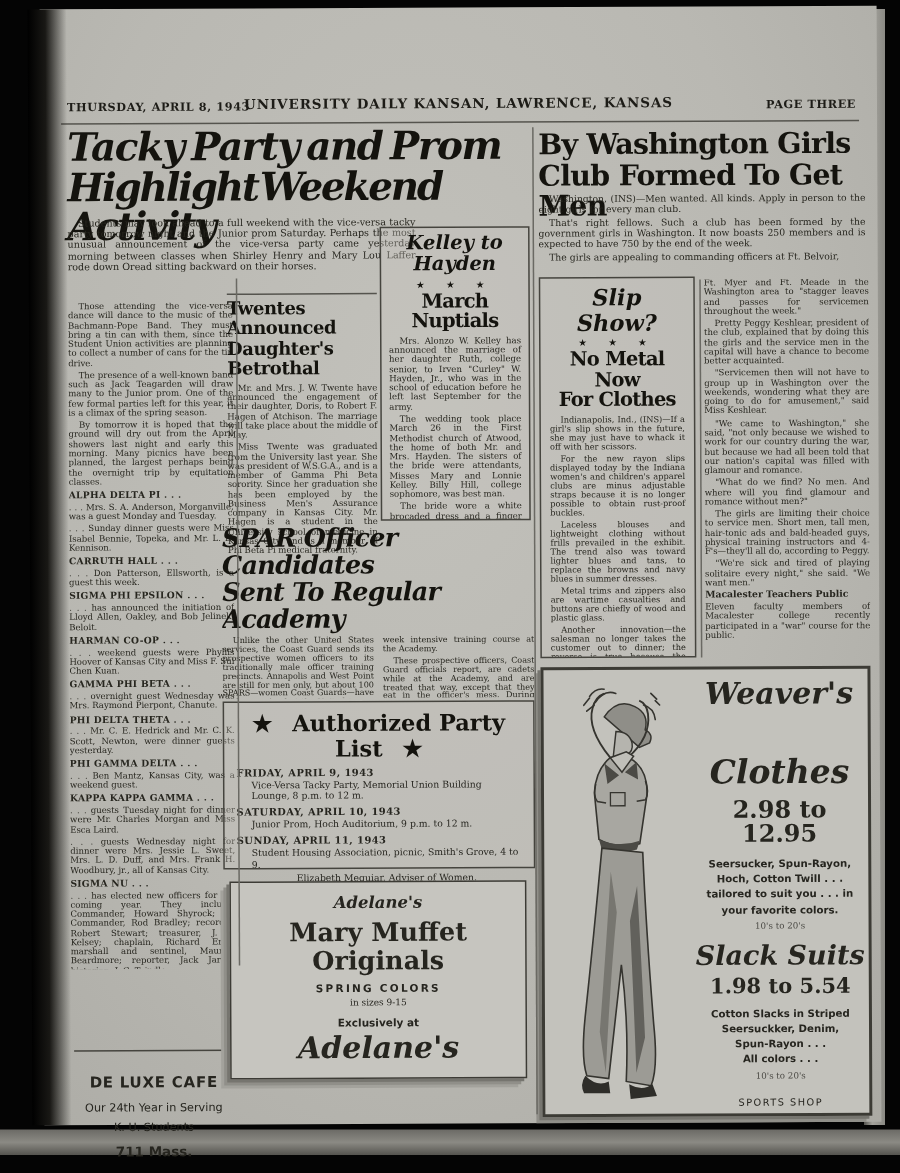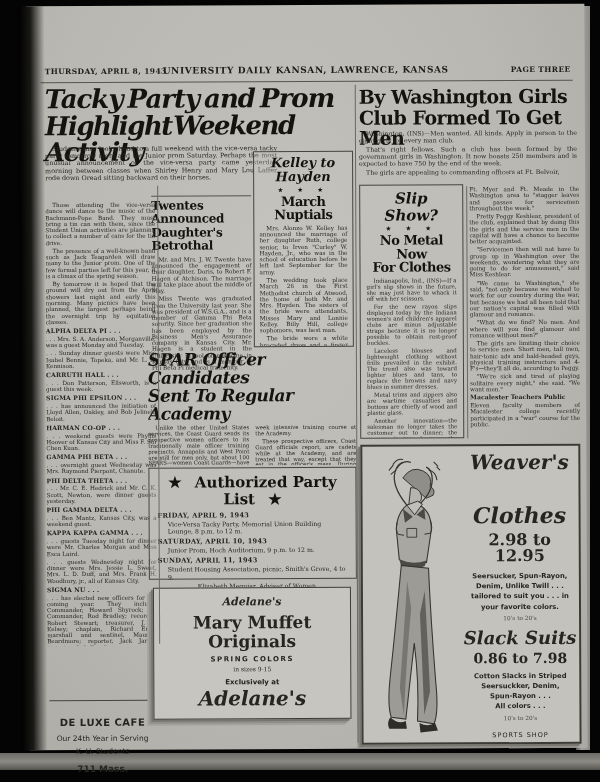--- a/index.html
+++ b/index.html
@@ -242,27 +242,27 @@
         <path d="M58 140 q3 56 5 104 l-6 24 q-2 -58 -4 -104 z" fill="#54534e" opacity="0.8"></path>
         <path d="M22 270 q8 8 16 4 l1 8 l-18 0 q-3 -6 1 -12 z" fill="#2e2d29"></path>
         <path d="M52 276 q9 5 16 0 l3 8 l-18 2 z" fill="#2e2d29"></path>
       </svg>
       <div class="abs ctr" style="left:100px;top:6px;width:114px;">
         <div style="font:italic bold 20px/1 'DejaVu Serif',serif;">Weaver's</div>
         <div style="font:italic bold 22px/1 'DejaVu Serif',serif;margin-top:32px;">Clothes</div>
         <div style="font:bold 16px/1 'DejaVu Serif',serif;margin-top:6px;">2.98 to 12.95</div>
         <div class="ad-sans" style="font-weight:bold;font-size:6.8px;line-height:1.5;margin-top:7px;">
           <div>Seersucker, Spun-Rayon,</div>
-          <div>Denim, Unlike Twill . . .</div>
+          <div>Hoch, Cotton Twill . . .</div>
           <div>tailored to suit you . . . in</div>
           <div>your favorite colors.</div>
         </div>
         <div style="font-size:5.8px;margin-top:3px;color:#4a4944;">10's to 20's</div>
         <div style="font:italic bold 18px/1 'DejaVu Serif',serif;margin-top:8px;">Slack Suits</div>
-        <div style="font:bold 14px/1 'DejaVu Serif',serif;margin-top:4px;">0.86 to 7.98</div>
+        <div style="font:bold 14px/1 'DejaVu Serif',serif;margin-top:4px;">1.98 to 5.54</div>
         <div class="ad-sans" style="font-weight:bold;font-size:6.8px;line-height:1.5;margin-top:6px;">
           <div>Cotton Slacks in Striped</div>
           <div>Seersuckker, Denim,</div>
           <div>Spun-Rayon . . .</div>
           <div>All colors . . .</div>
         </div>
         <div style="font-size:5.8px;margin-top:3px;color:#4a4944;">10's to 20's</div>
         <div class="ad-sans" style="font-weight:normal;font-size:6.5px;letter-spacing:1px;margin-top:10px;">SPORTS SHOP</div>
       </div>
     </div>

